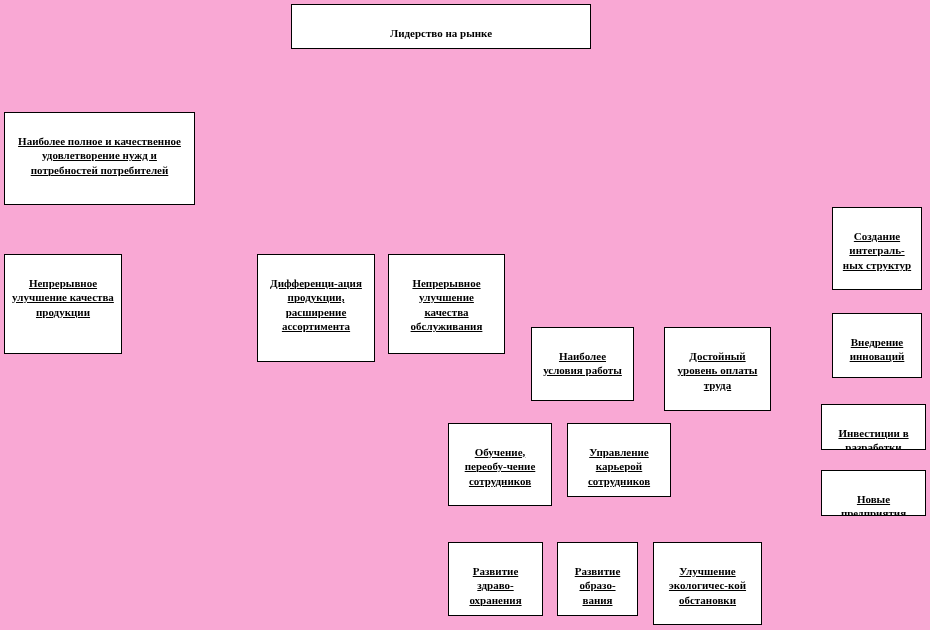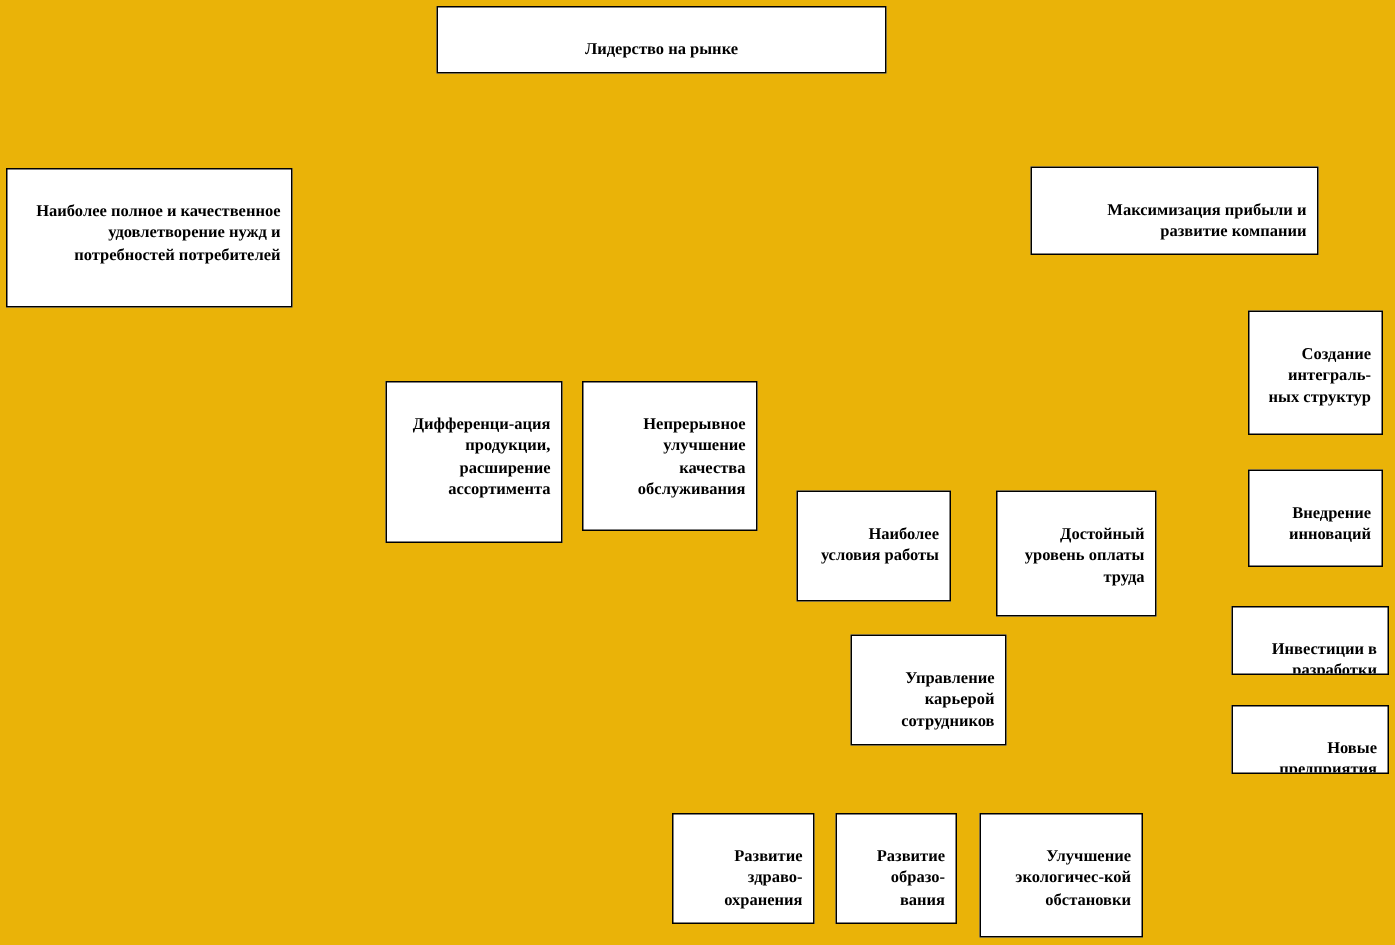--- a/index.html
+++ b/index.html
@@ -4,70 +4,73 @@
 <style>
   html, body {
     margin: 0;
     padding: 0;
     background: #000000;
   }
   #canvas {
     position: relative;
     width: 930px;
     height: 630px;
-    background: #eab308;
+    background: #f9a8d4;
     overflow: hidden;
     font-family: "Liberation Serif", "DejaVu Serif", serif;
   }
   .node {
     position: absolute;
     background: #ffffff;
     color: #000000;
     border: 1px solid #000000;
     box-sizing: border-box;
     font-weight: bold;
     font-size: 11px;
     line-height: 1.32;
     padding: 6px 7px 4px 7px;
     white-space: pre-line;
     overflow: hidden;
   }
   .node.t-center { text-align: center; }
-  .node.t-left { text-align: right; }
+  .node.t-left { text-align: center; text-decoration: underline; }
 </style>
 </head>
 <body>
 
 <div id="canvas">
 
   <div class="node t-center" style="left: 291px; top: 4px; width: 300px; height: 45px;">
     <span>Лидерство на  рынке</span>
   </div>
 
   <div class="node t-left" style="left: 4px; top: 112px; width: 191px; height: 93px;">
     <span>Наиболее полное  и качественное удовлетворение нужд  и потребностей потребителей</span>
   </div>
-  <div class="node t-left" style="left: 687px; top: 111px; width: 192px; height: 59px;">
-    <span>Максимизация прибыли и развитие компании</span>
+
+  <div class="node t-left" style="left: 4px; top: 254px; width: 118px; height: 100px;">
+    <span>Непрерывное улучшение качества продукции</span>
   </div>
-
   <div class="node t-left" style="left: 388px; top: 254px; width: 117px; height: 100px;">
     <span>Непрерывное улучшение качества обслуживания</span>
   </div>
   <div class="node t-left" style="left: 257px; top: 254px; width: 118px; height: 108px;">
     <span>Дифференци-ация продукции, расширение ассортимента</span>
   </div>
 
   <div class="node t-left" style="left: 531px; top: 327px; width: 103px; height: 74px;">
     <span>Наиболее условия работы</span>
   </div>
   <div class="node t-left" style="left: 664px; top: 327px; width: 107px; height: 84px;">
     <span>Достойный уровень оплаты труда</span>
   </div>
 
+  <div class="node t-left" style="left: 448px; top: 423px; width: 104px; height: 83px;">
+    <span>Обучение, переобу-чение сотрудников</span>
+  </div>
   <div class="node t-left" style="left: 567px; top: 423px; width: 104px; height: 74px;">
     <span>Управление карьерой сотрудников</span>
   </div>
 
   <div class="node t-left" style="left: 448px; top: 542px; width: 95px; height: 74px;">
     <span>Развитие здраво-охранения</span>
   </div>
   <div class="node t-left" style="left: 557px; top: 542px; width: 81px; height: 74px;">
     <span>Развитие образо-вания</span>
   </div>

